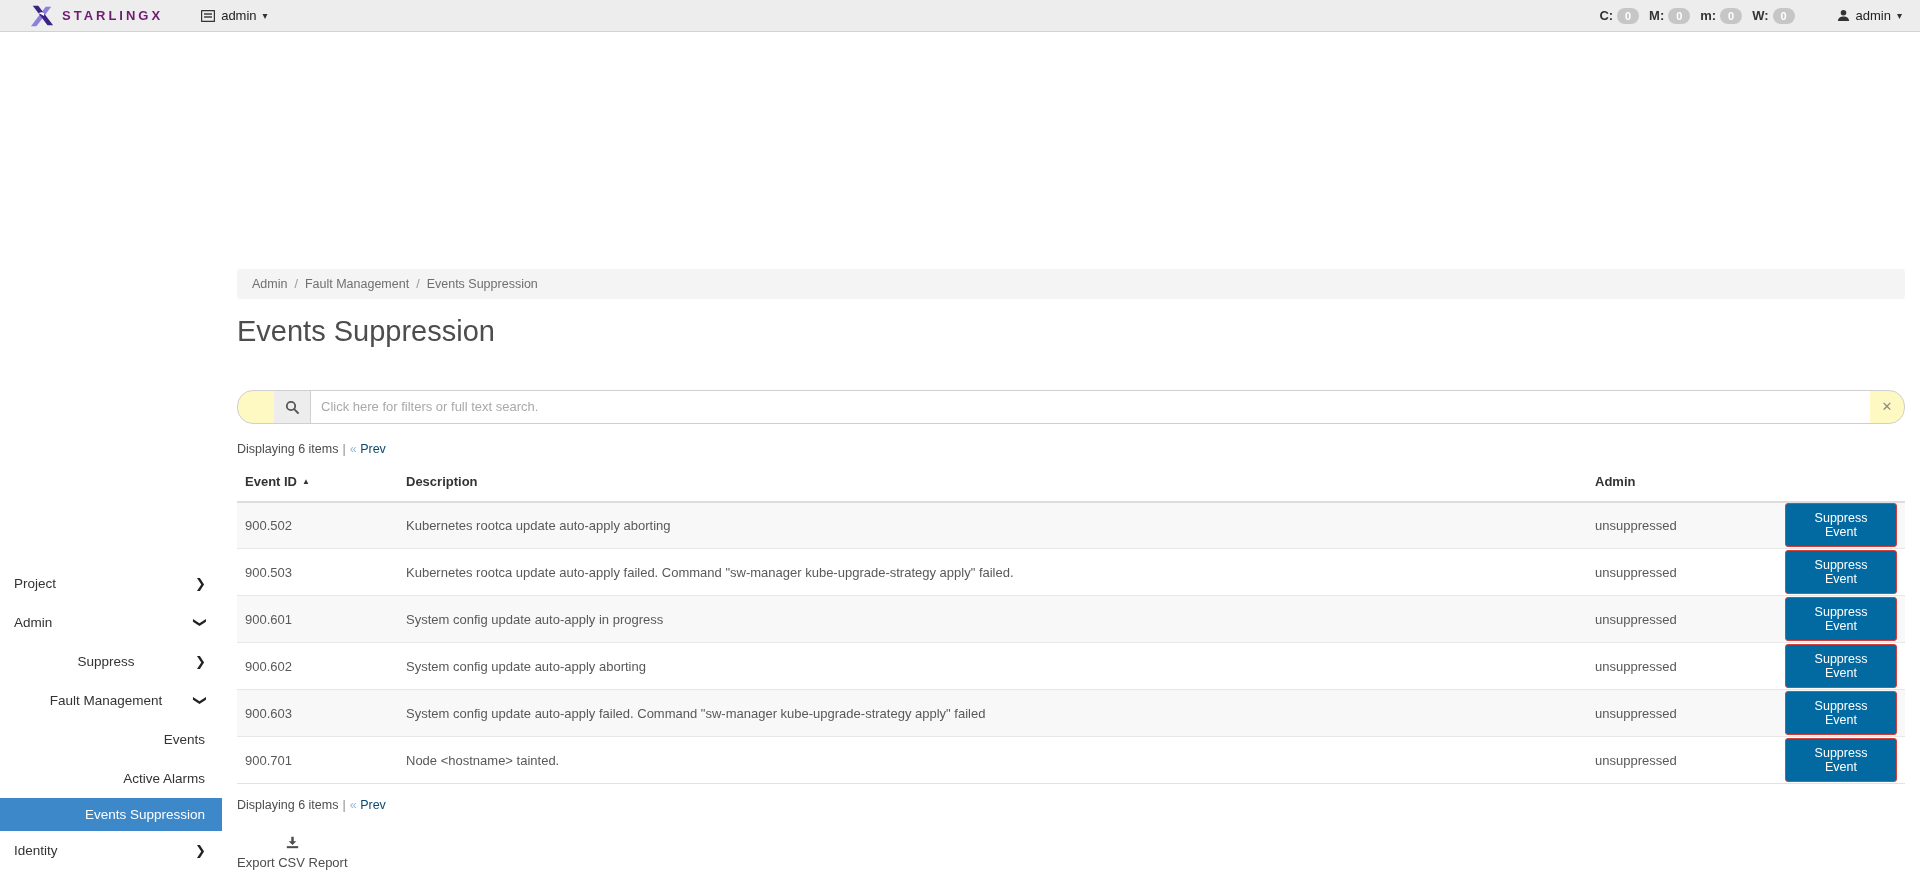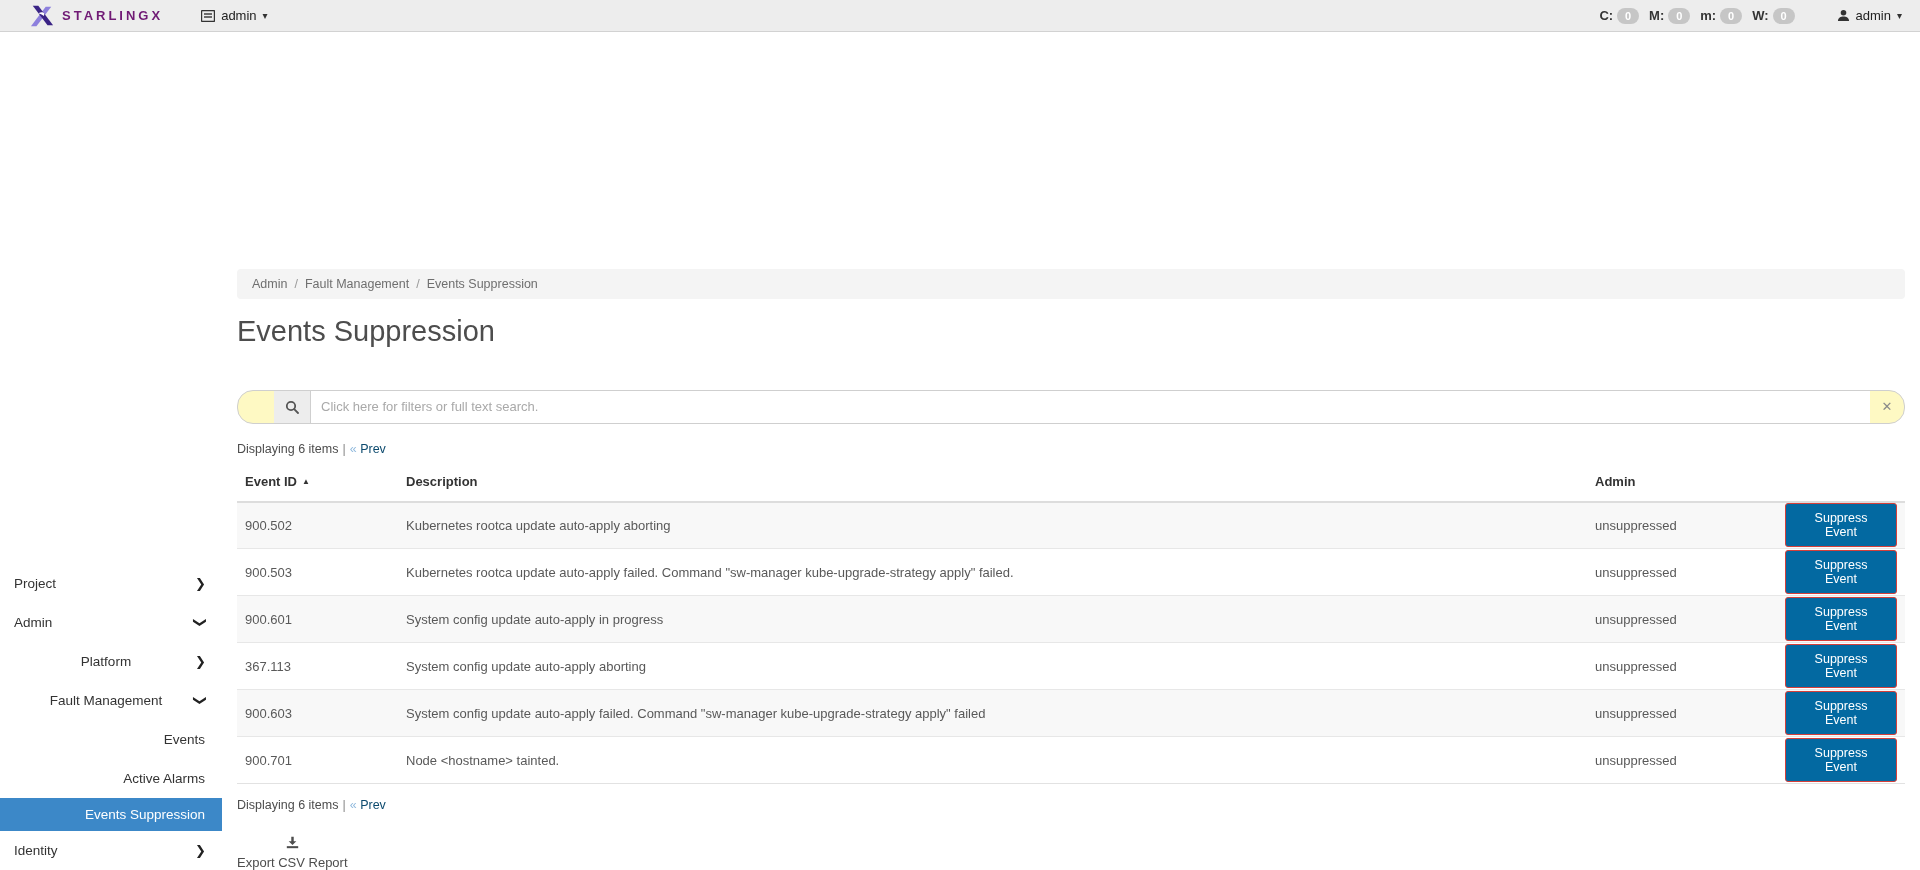--- a/index.html
+++ b/index.html
@@ -145,21 +145,21 @@
   <aside class="sidebar">
     <div class="nav-item lvl1">
       <span class="label">Project</span>
       <span class="chev">❯</span>
     </div>
     <div class="nav-item lvl1">
       <span class="label">Admin</span>
       <span class="chev down">❯</span>
     </div>
     <div class="nav-item lvl2">
-      <span class="label">Platform</span>
+      <span class="label">Suppress</span>
       <span class="chev">❯</span>
     </div>
     <div class="nav-item lvl2">
       <span class="label">Fault Management</span>
       <span class="chev down">❯</span>
     </div>
     <div class="nav-item lvl3">
       <span class="label">Events</span>
     </div>
     <div class="nav-item lvl3">
@@ -233,21 +233,21 @@
           <td>unsuppressed</td>
           <td class="action-cell"><button class="btn-danger">Suppress Event</button></td>
         </tr>
         <tr>
           <td>900.601</td>
           <td>System config update auto-apply in progress</td>
           <td>unsuppressed</td>
           <td class="action-cell"><button class="btn-danger">Suppress Event</button></td>
         </tr>
         <tr>
-          <td>367.113</td>
+          <td>900.602</td>
           <td>System config update auto-apply aborting</td>
           <td>unsuppressed</td>
           <td class="action-cell"><button class="btn-danger">Suppress Event</button></td>
         </tr>
         <tr>
           <td>900.603</td>
           <td>System config update auto-apply failed. Command "sw-manager kube-upgrade-strategy apply" failed</td>
           <td>unsuppressed</td>
           <td class="action-cell"><button class="btn-danger">Suppress Event</button></td>
         </tr>

